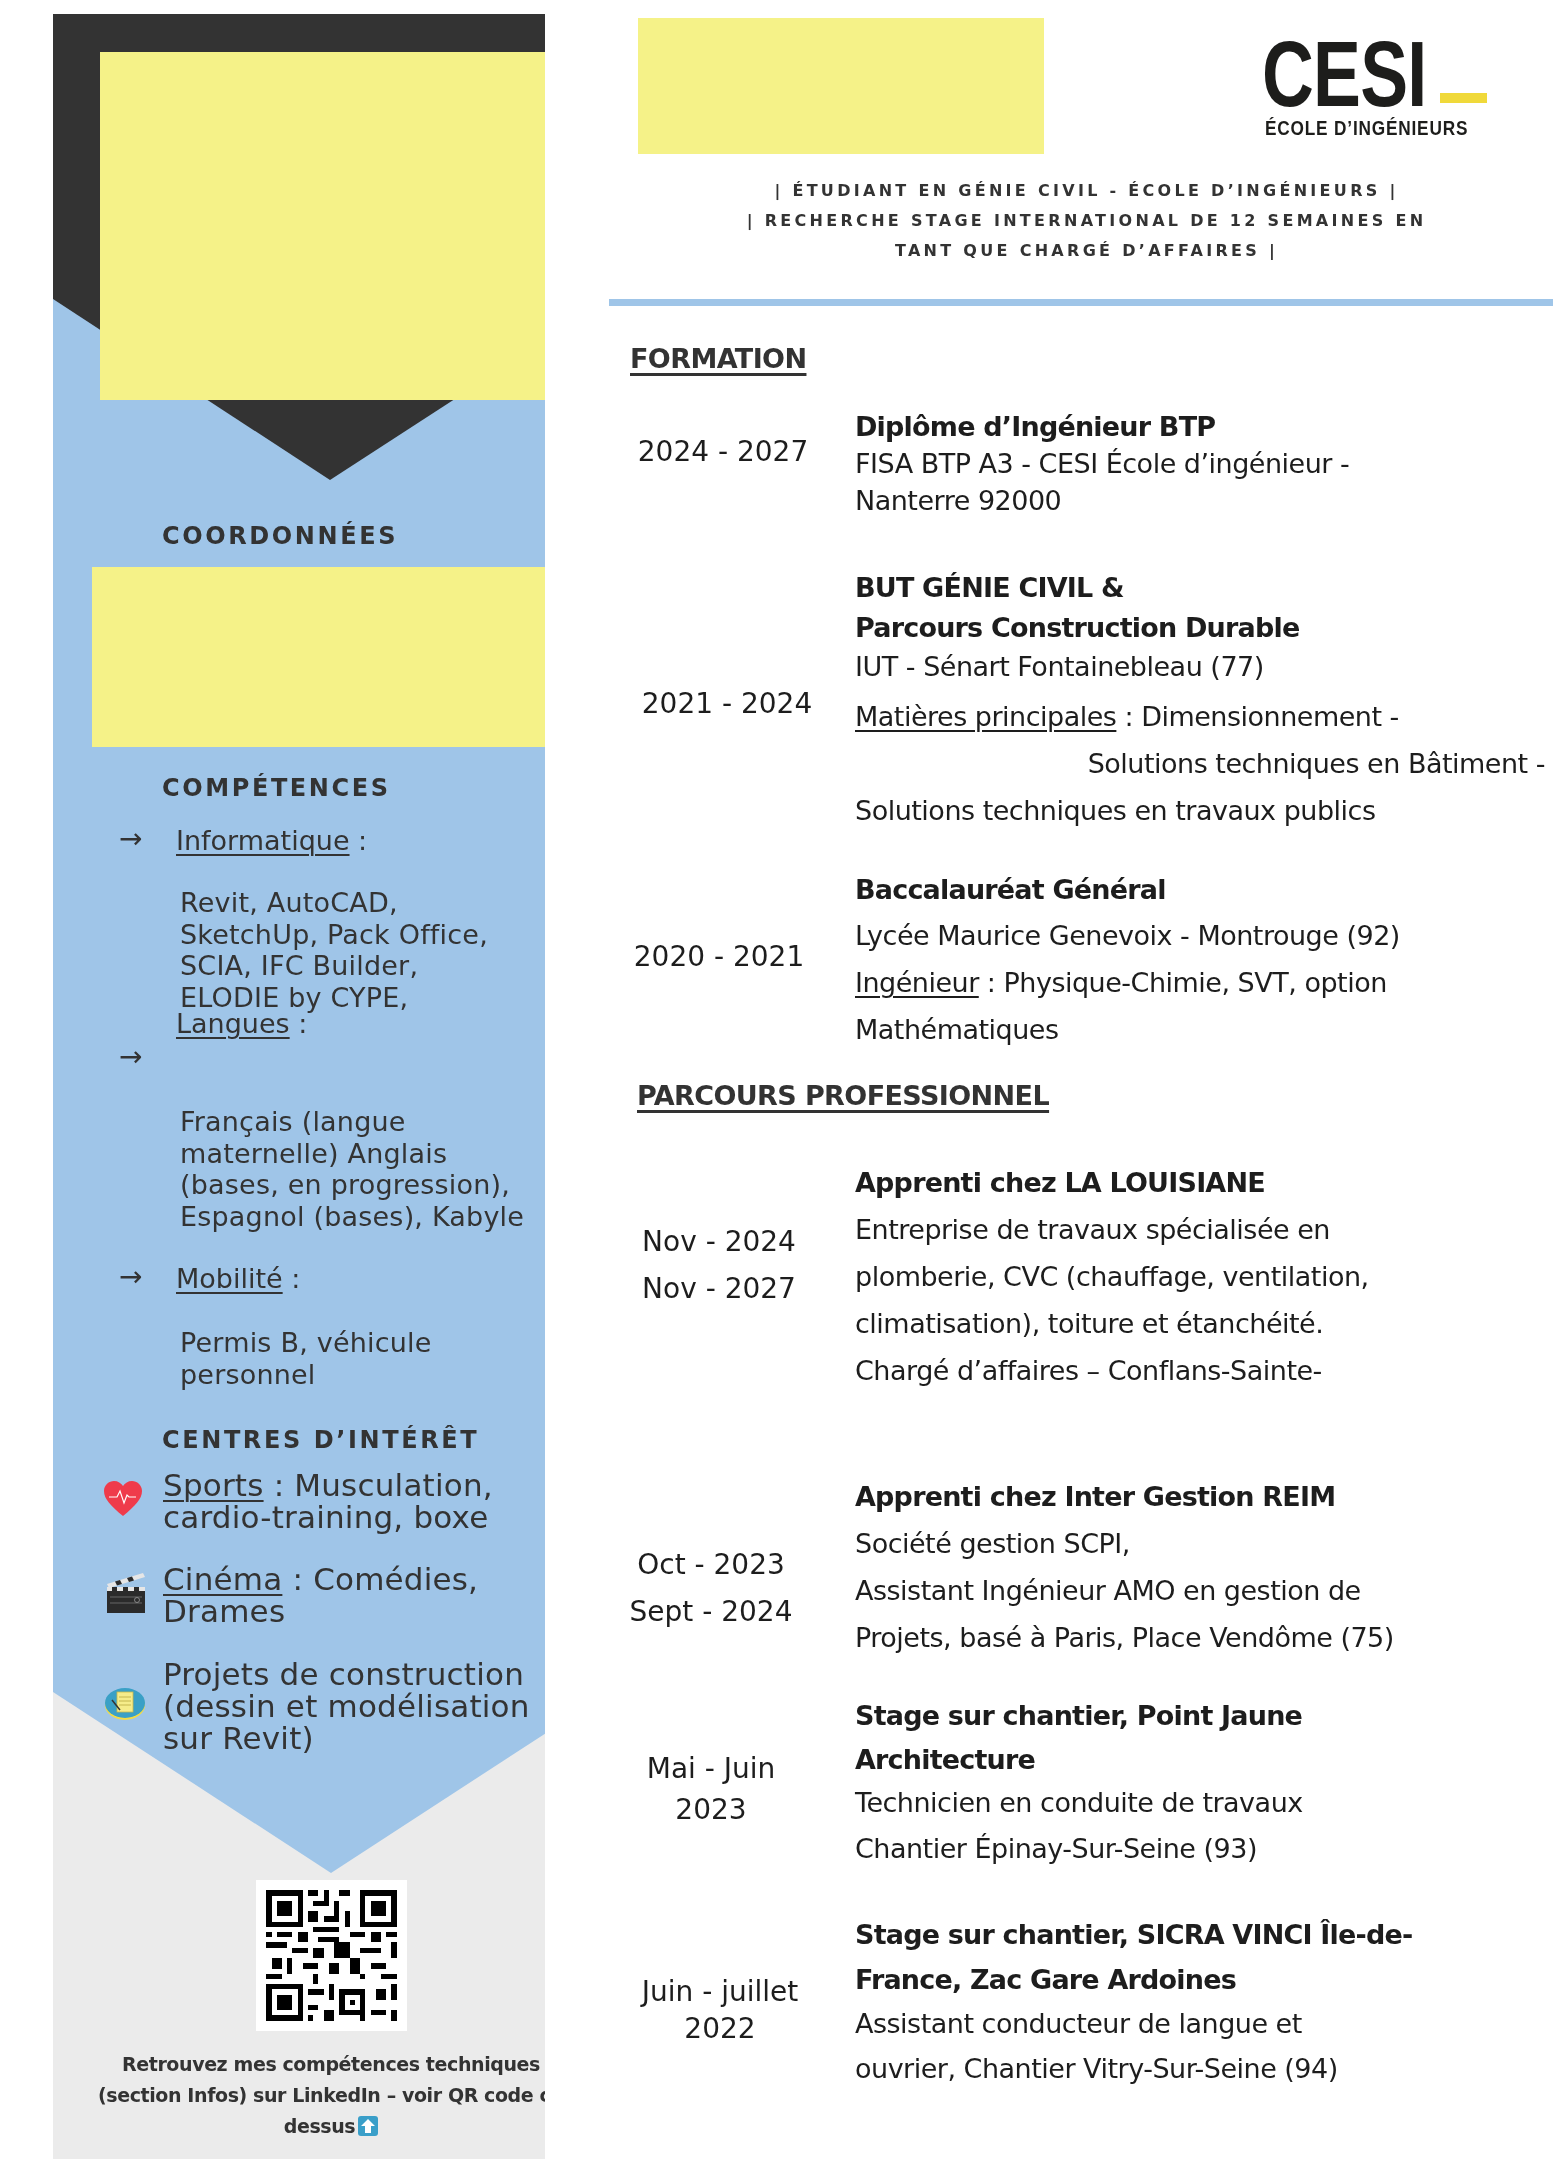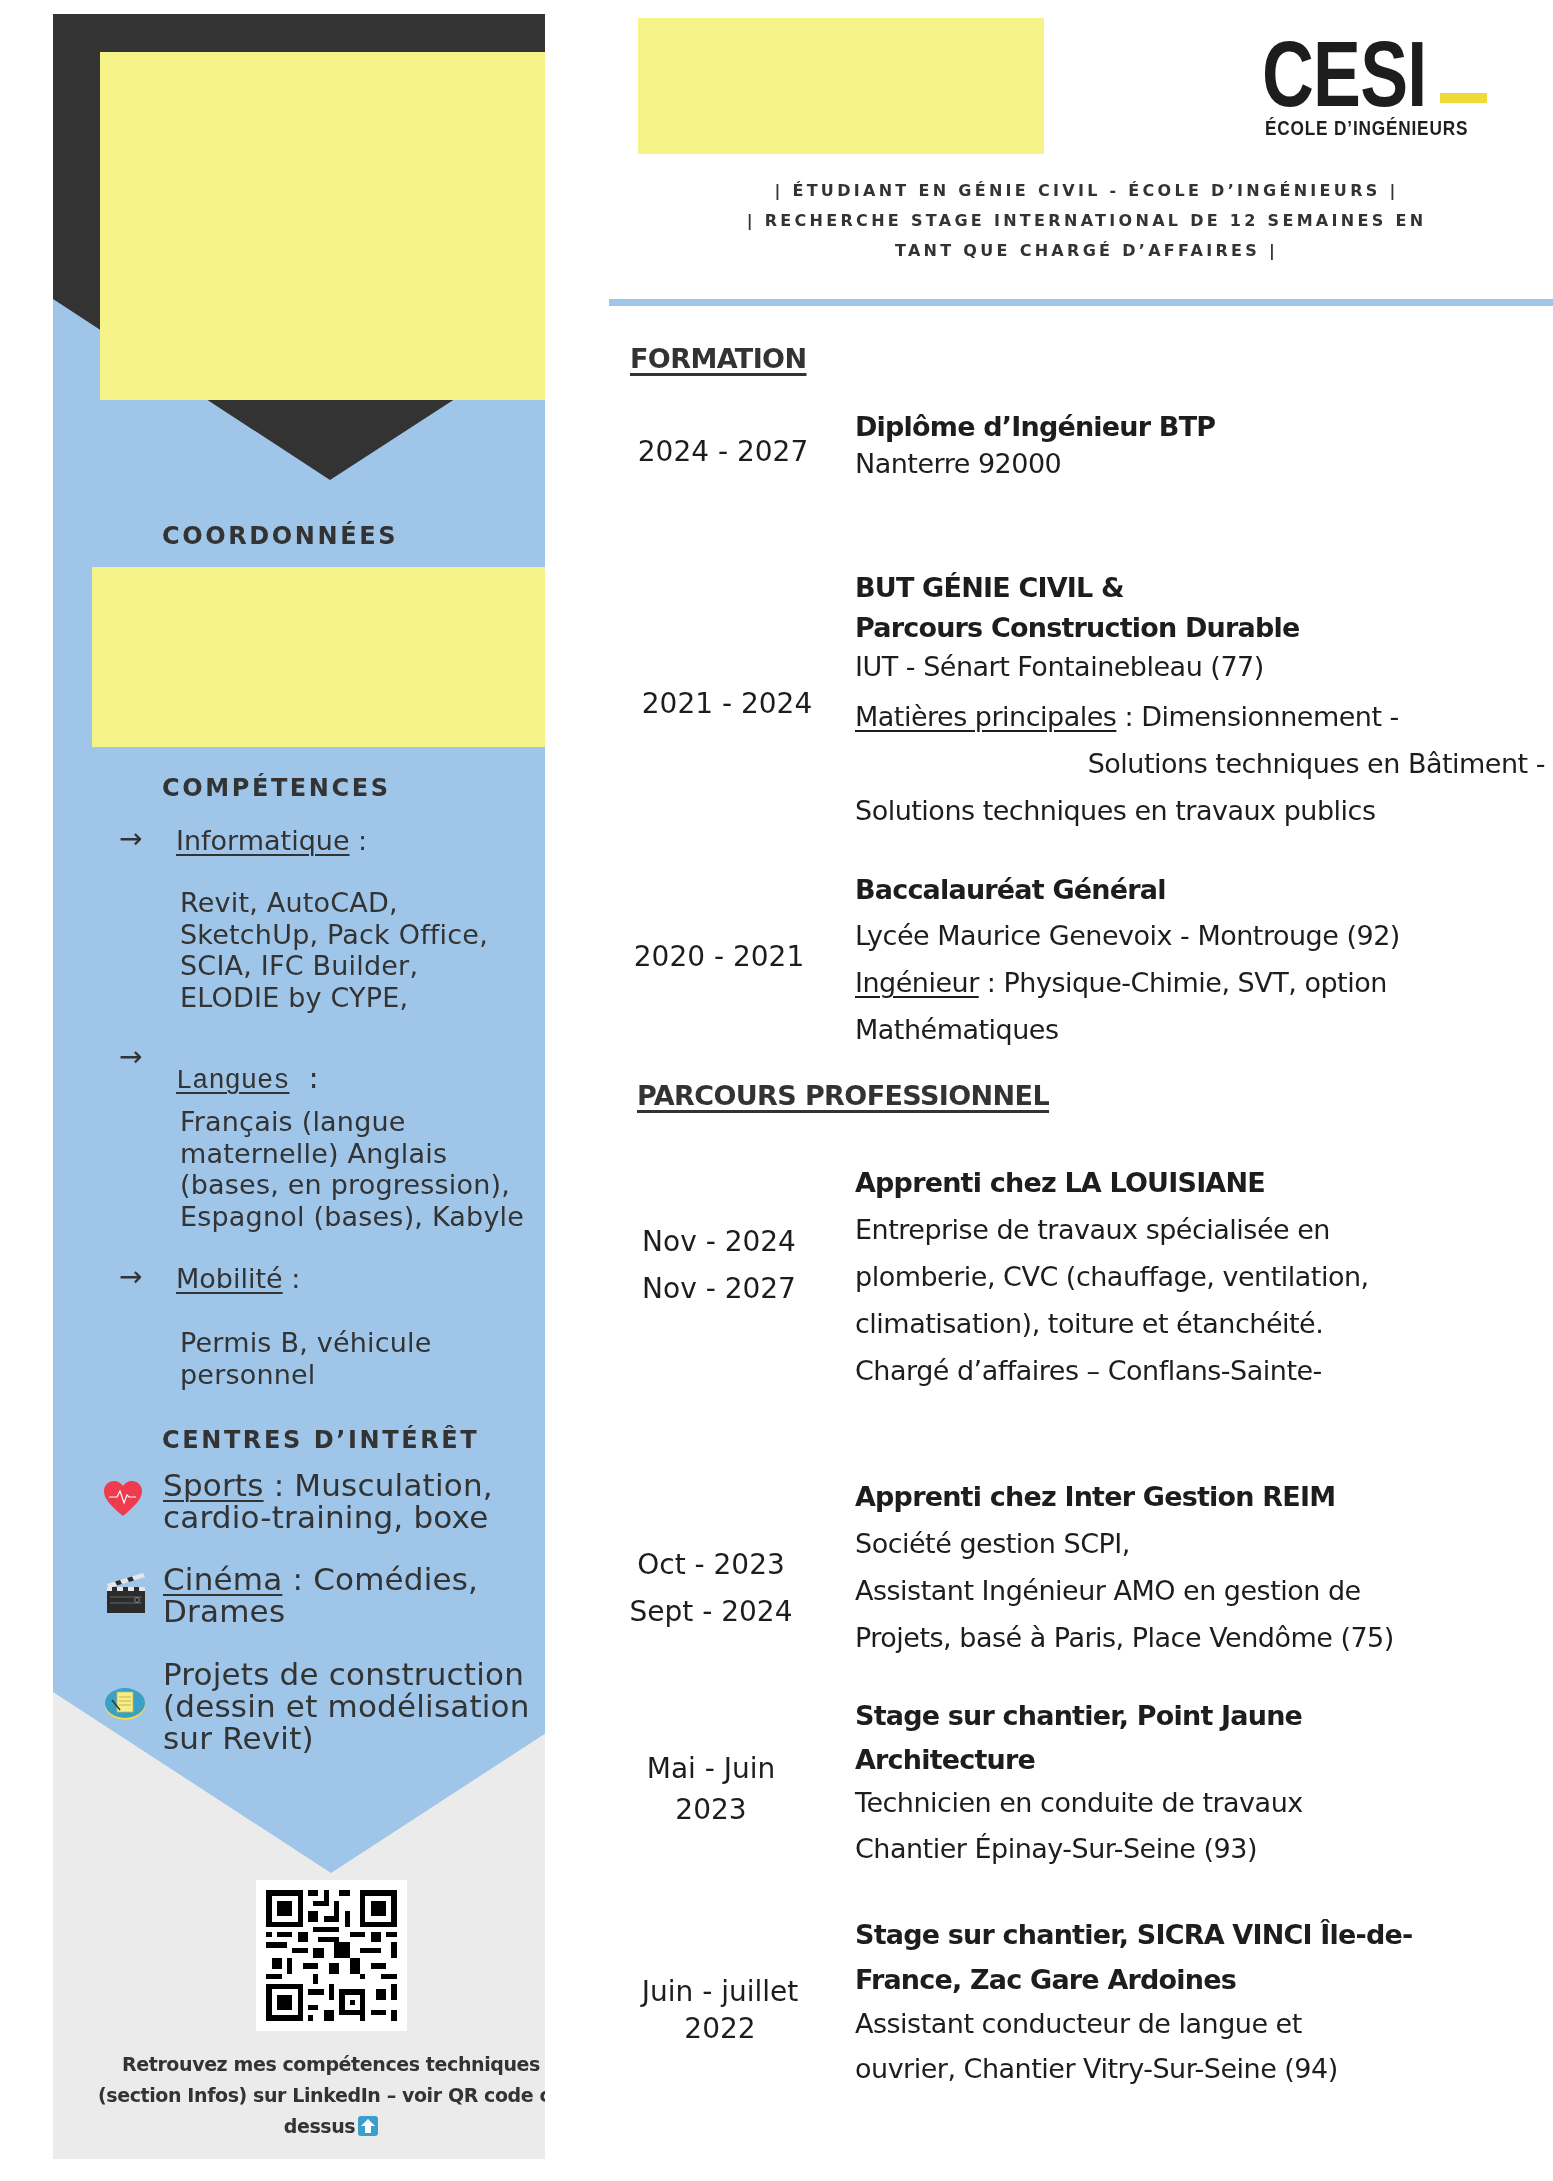--- a/index.html
+++ b/index.html
@@ -66,21 +66,21 @@
   <div class="side-h" style="left:109px; top:760px;">COMPÉTENCES</div>
 
   <div class="arrow" style="left:66px; top:811px;">→</div>
   <div class="cat" style="left:123px; top:813px;"><u>Informatique</u><span> :</span></div>
   <div class="side-body" style="left:127px; top:873px;">Revit, AutoCAD,
 SketchUp, Pack Office,
 SCIA, IFC Builder,
 ELODIE by CYPE,</div>
 
   <div class="arrow" style="left:66px; top:1029px;">→</div>
-  <div class="cat" style="left:123px; top:1054px;font-family:Liberation Mono, monospace;"><u>Langues</u><span> :</span></div>
+  <div class="cat" style="left:123px; top:996px;"><u>Langues</u><span> :</span></div>
   <div class="side-body" style="left:127px; top:1092px;">Français (langue
 maternelle) Anglais
 (bases, en progression),
 Espagnol (bases), Kabyle</div>
 
   <div class="arrow" style="left:66px; top:1249px;">→</div>
   <div class="cat" style="left:123px; top:1251px;"><u>Mobilité</u><span> :</span></div>
   <div class="side-body" style="left:127px; top:1313px;">Permis B, véhicule
 personnel</div>
 
@@ -204,20 +204,21 @@
   <div>TANT QUE CHARGÉ D’AFFAIRES |</div>
 </div>
 
 <div class="blue-line"></div>
 
 <div class="sec-h" style="left:630px; top:343px;">FORMATION</div>
 
 <div class="date" style="left:628px; top:435px; width:190px;">2024 - 2027</div>
 <div class="entry lh37" style="top:408px;">
   <span class="l t">Diplôme d’Ingénieur BTP</span>
+  <span class="l">FISA BTP A3 - CESI École d’ingénieur -</span>
   <span class="l">Nanterre 92000</span>
 </div>
 
 <div class="date" style="left:632px; top:687px; width:190px;">2021 - 2024</div>
 <div class="entry" style="top:568px;">
   <span class="l t" style="height:40px; line-height:40px;">BUT GÉNIE CIVIL &amp;</span>
   <span class="l t" style="height:39px; line-height:39px;">Parcours Construction Durable</span>
   <span class="l" style="height:46px; line-height:40px;">IUT - Sénart Fontainebleau (77)</span>
   <span class="l" style="height:47px; line-height:47px;"><u>Matières principales</u><span> : Dimensionnement -</span></span>
   <span class="l" style="height:47px; line-height:47px;text-align:right;">Solutions techniques en Bâtiment -</span>

